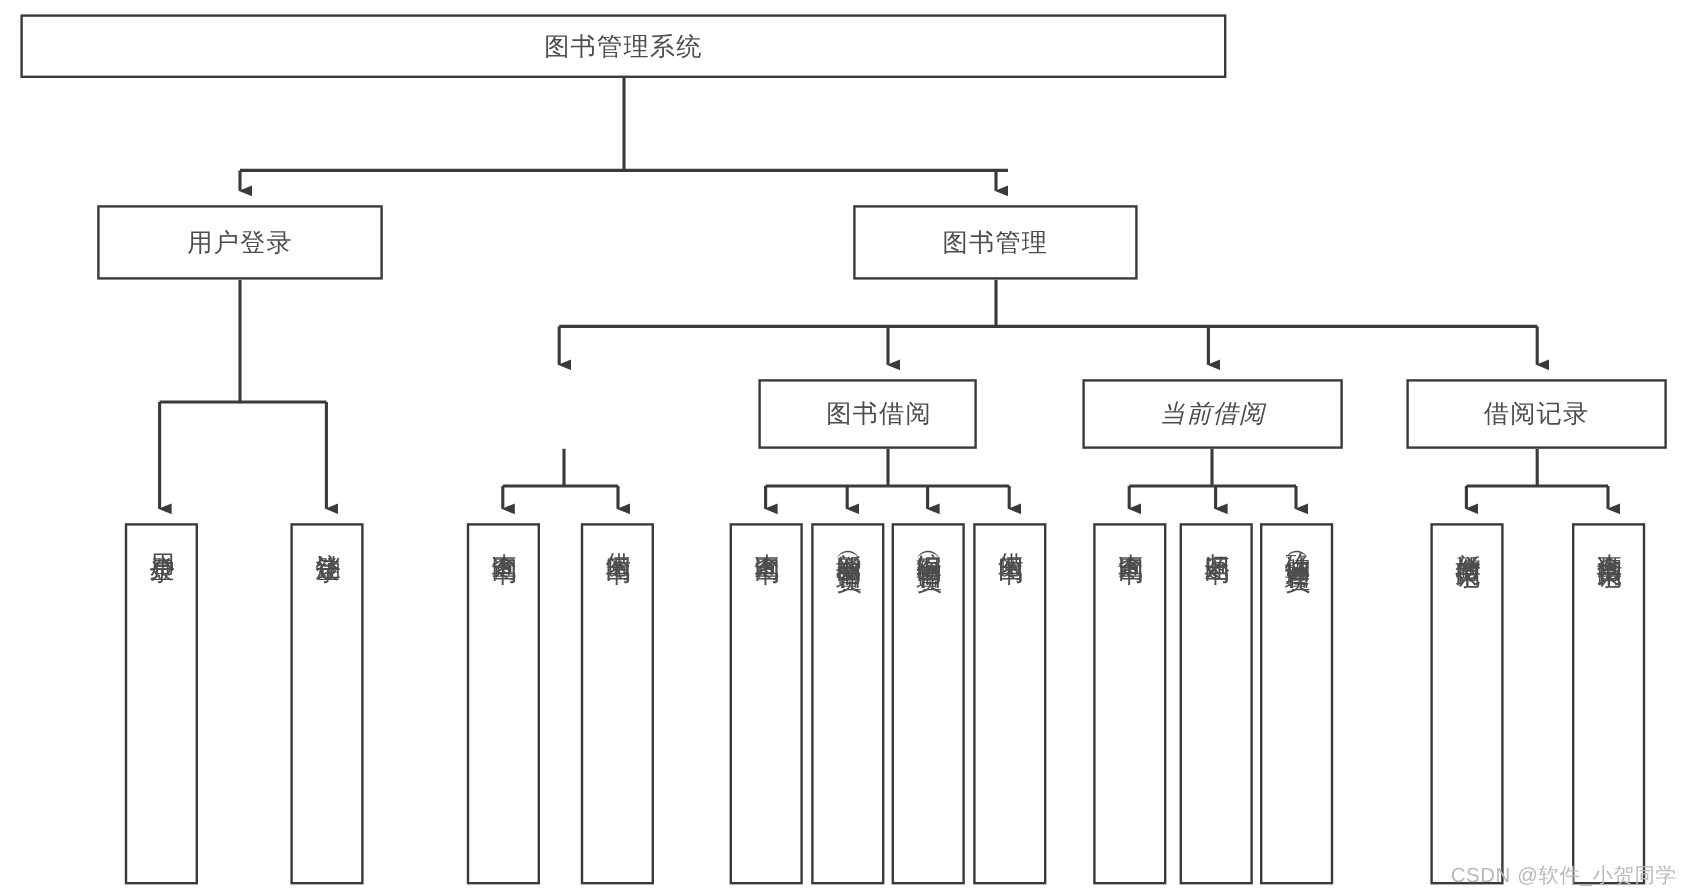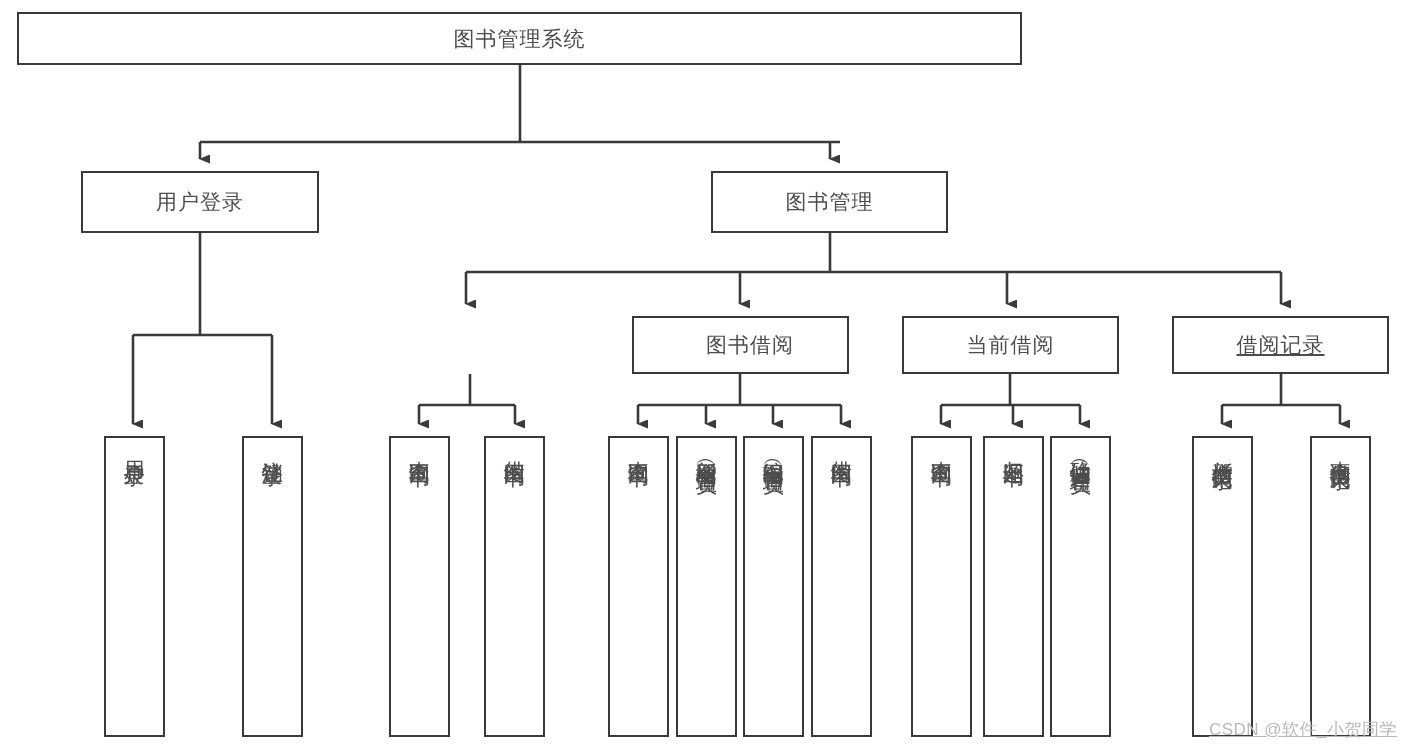--- a/index.html
+++ b/index.html
@@ -60,21 +60,20 @@
   }
   #watermark {
     position: absolute;
     right: 8px;
     bottom: 6px;
     font-size: 17px;
     color: #b9b9b9;
     letter-spacing: 0.5px;
     white-space: nowrap;
     z-index: 3;
-    text-decoration: underline;
   }
 </style>
 </head>
 <body>
 
 <div id="canvas">
 
   <svg id="wires" viewBox="0 0 1405 747" width="1405" height="747" xmlns="http://www.w3.org/2000/svg">
     <defs>
       <marker id="arrowhead" markerWidth="9" markerHeight="11" refX="4.5" refY="10" orient="auto" markerUnits="userSpaceOnUse">
@@ -129,27 +128,27 @@
     <span>图书管理系统</span>
   </div>
 
   <div class="node node-h" style="left:81px; top:171px; width:238px; height:62px;">
     <span>用户登录</span>
   </div>
   <div class="node node-h" style="left:711px; top:171px; width:237px; height:62px;justify-content:center;">
     <span>图书管理</span>
   </div>
 
-  <div class="node node-h" style="left:632px; top:316px; width:217px; height:58px;padding-left:19px;">
+  <div class="node node-h" style="left:632px; top:316px; width:182px; height:58px;padding-left:19px;">
     <span>图书借阅</span>
   </div>
-  <div class="node node-h" style="left:902px; top:316px; width:217px; height:58px;">
+  <div class="node node-h" style="left:902px; top:316px; width:217px; height:58px;font-style:italic;">
     <span>当前借阅</span>
   </div>
-  <div class="node node-h" style="left:1172px; top:316px; width:217px; height:58px;text-decoration:underline;">
+  <div class="node node-h" style="left:1172px; top:316px; width:217px; height:58px;">
     <span>借阅记录</span>
   </div>
 
   <div class="node node-v" style="left:104px; top:436px; width:61px; height:301px;">
     <span>用户登录</span>
   </div>
   <div class="node node-v" style="left:242px; top:436px; width:61px; height:301px;">
     <span>注销登录</span>
   </div>
 

